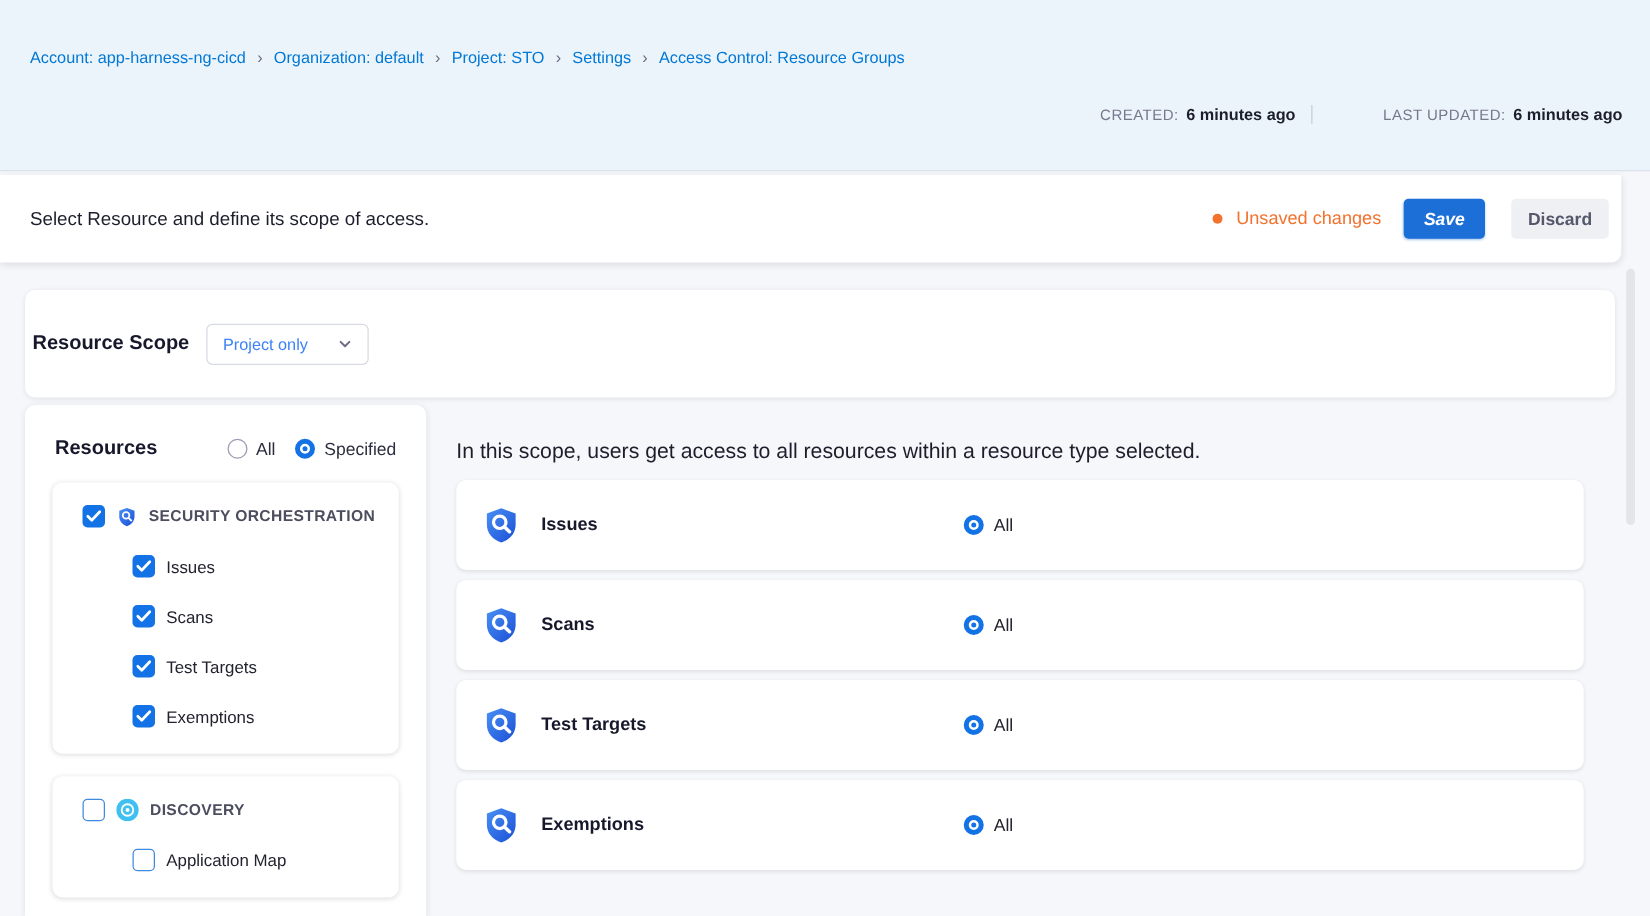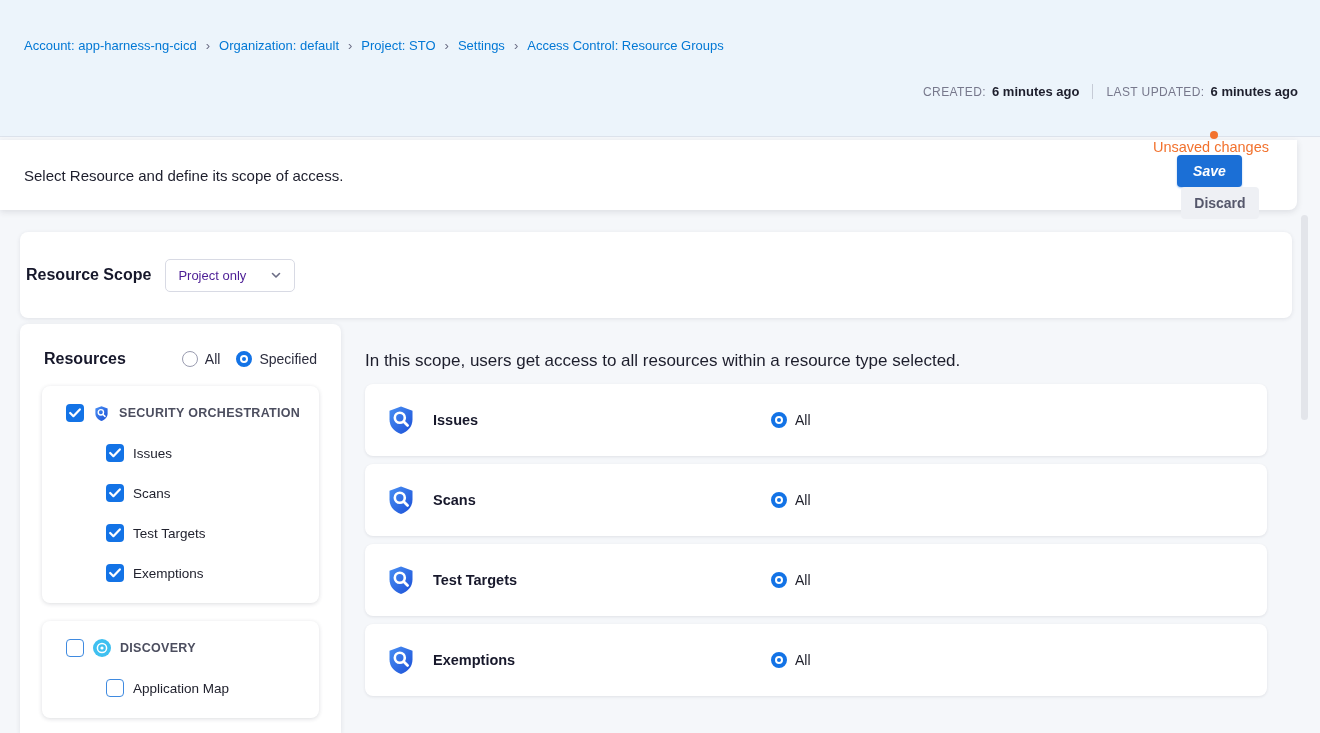--- a/index.html
+++ b/index.html
@@ -15,33 +15,33 @@
   
   .header {
     position:absolute; left:0; top:0; width:1320px; height:137px;
     background:#ecf4fb; border-bottom:1px solid #dde3ec;
   }
   .breadcrumb { position:absolute; left:24px; top:38px; font-size:13px; display:flex; align-items:center; }
   .crumb { color:#0278d5; cursor:pointer; text-decoration:none; }
   .crumb-sep { color:#6b6d85; margin:0 9px; font-size:13px; }
   .page-title { position:absolute; left:33px; top:76px; font-size:19px; font-weight:700; color:#17182b; }
   .meta { position:absolute; right:22px; top:84px; display:flex; align-items:center; font-size:12px; }
-  .meta-label { color:#77788c; letter-spacing:.4px; margin-right:6px; }
+  .meta-label { color:#77788c; letter-spacing:.4px; margin-right:6px;margin-left:43px; }
   .meta-value { color:#1d1e2c; font-weight:700; font-size:13px; }
   .meta-div { width:1px; height:15px; background:#c6cbd6; margin:0 13px; }
 
   
   .subheader {
     position:absolute; left:0; top:140px; width:1297px; height:70px;
     background:#ffffff; border-radius:0 0 8px 0;
     box-shadow:0 2px 6px rgba(40,41,61,.12);
     display:flex; align-items:center; padding:0 10px 0 24px;
   }
   .sub-desc { font-size:15px; color:#1d1e2c; }
-  .sub-right { margin-left:auto; display:flex; align-items:center;flex-direction:column; }
+  .sub-right { margin-left:auto; display:flex; align-items:center; }
   .unsaved-dot { width:8px; height:8px; border-radius:50%; background:#f2722e; margin-right:11px; }
   .unsaved-text { color:#f2722e; font-size:14.5px; margin-right:18px; }
   .btn { border:none; border-radius:4px; height:32px; font-family:inherit; font-size:14px; font-weight:700; cursor:pointer; }
   .btn-save { width:65px; background:#1b6fd6; color:#fff; margin-right:21px; box-shadow:0 1px 2px rgba(27,111,214,.4);font-style:italic; }
   .btn-discard { width:78px; background:#eef0f4; color:#55576b; }
 
   
   .scrollbar-thumb { position:absolute; right:12px; top:215px; width:7px; height:205px; background:#e3e5ea; border-radius:4px; }
 
   
@@ -50,21 +50,21 @@
     background:#fff; border-radius:8px; box-shadow:0 1px 4px rgba(40,41,61,.1);
     display:flex; align-items:center; padding-left:6px;
   }
   .scope-label { font-size:16px; font-weight:700; color:#17182b; }
   .dropdown {
     margin-left:14px; width:130px; height:33px; background:#fff;
     border:1px solid #d8dae4; border-radius:5px;
     display:flex; align-items:center; justify-content:space-between;
     padding:0 12px; cursor:pointer;
   }
-  .dropdown-value { font-size:13px; font-weight:500; color:#4c1d95; }
+  .dropdown-value { font-size:13px; font-weight:500; color:#3b82f6; }
 
   
   .sidebar {
     position:absolute; left:20px; top:324px; width:321px; bottom:0;
     background:#fff; border-radius:8px 8px 0 0; box-shadow:0 1px 5px rgba(40,41,61,.1);
     padding:26px 22px 0 22px; overflow:hidden;
   }
   .sidebar-head { display:flex; align-items:center; padding:0 2px; }
   .sidebar-title { font-size:16px; font-weight:700; color:#17182b; }
   .mode-group { margin-left:auto; display:flex; align-items:center; }

